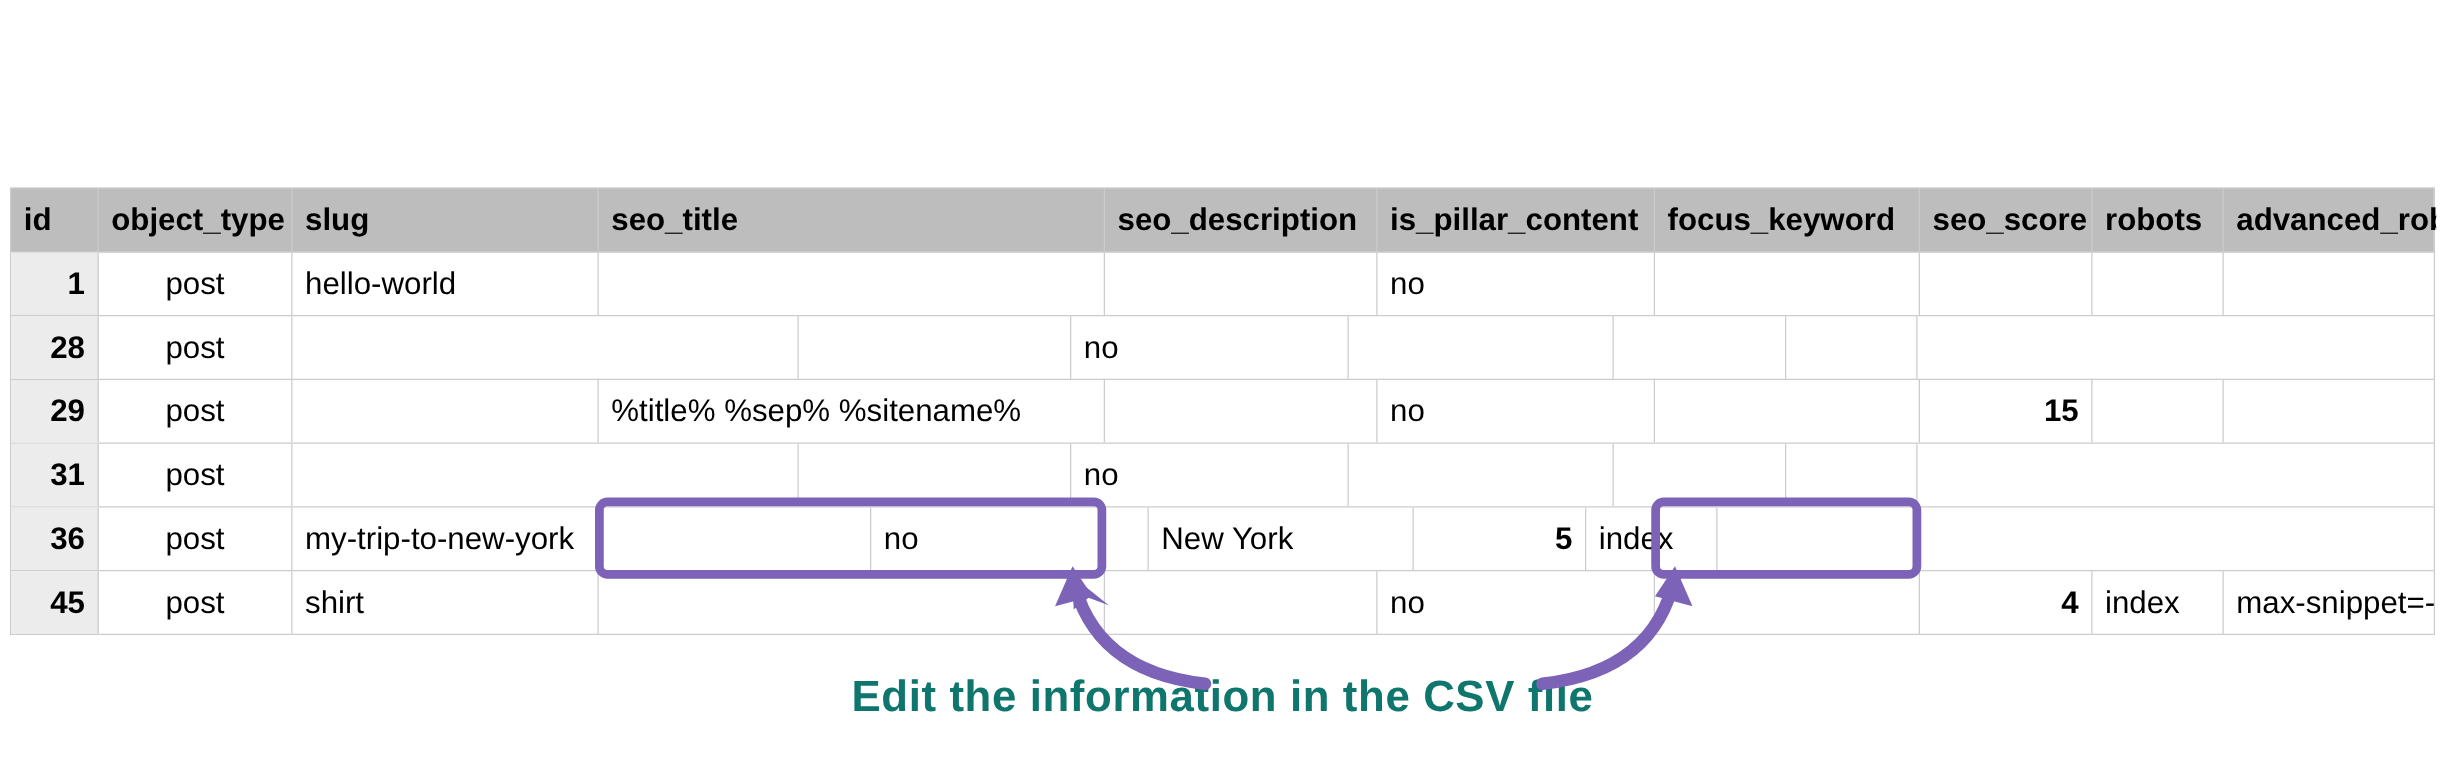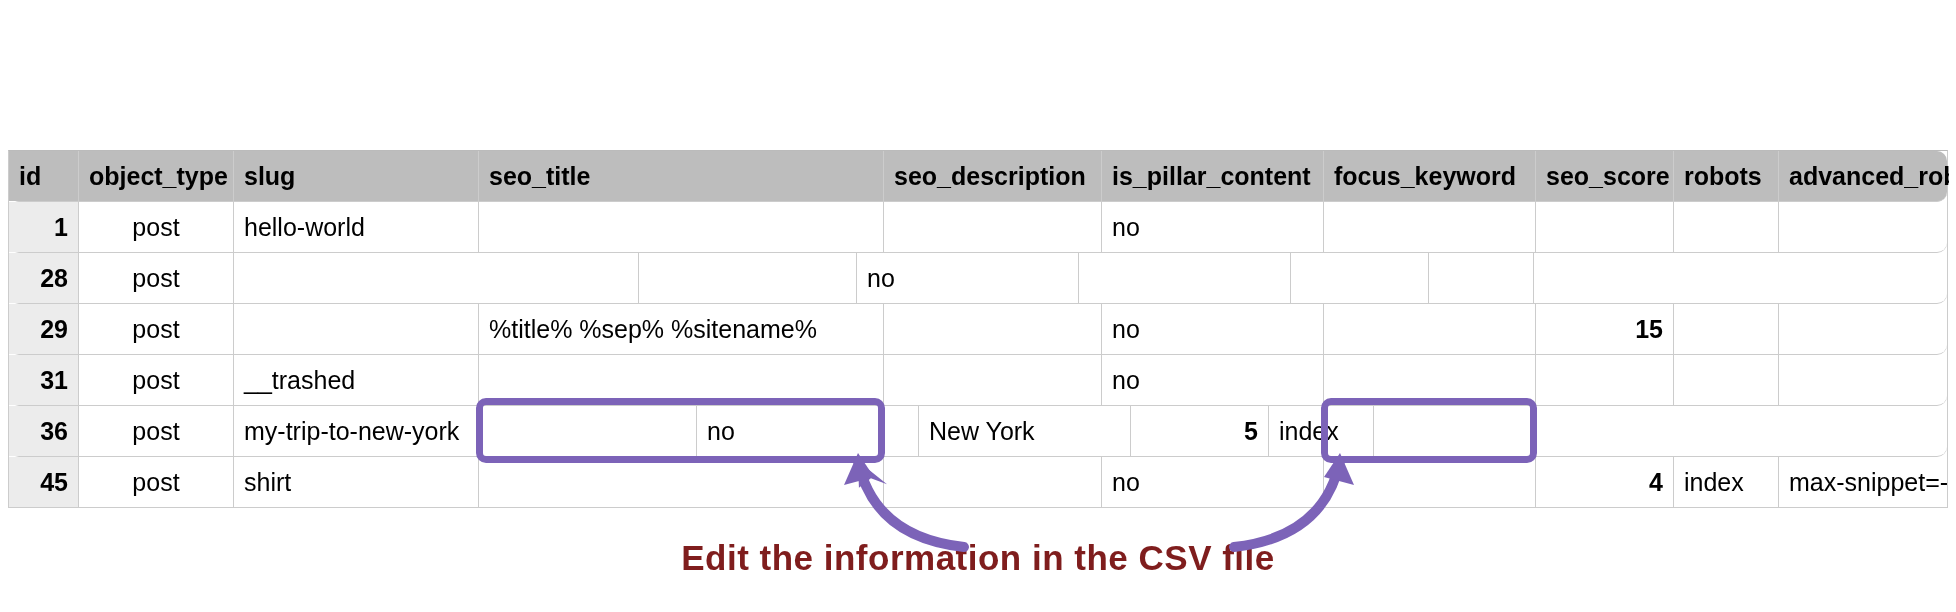--- a/index.html
+++ b/index.html
@@ -19,21 +19,20 @@
     border-bottom: 1px solid #ccc;
     font-size: 25px;
     position: relative;
   }
   .row {
     display: flex;
     border-bottom: 1px solid #ccc;
     height: 50px;
     line-height: 50px;
     white-space: nowrap;
-    border-radius: 10px;
   }
   .row:last-child { border-bottom: none; }
   .header {
     background: #bdbdbd;
     font-weight: 700;
   }
   .cell {
     box-sizing: border-box;
     border-right: 1px solid #ccc;
     padding: 0 10px;
@@ -66,21 +65,21 @@
   }
 
   
   .caption {
     position: absolute;
     left: 50%;
     transform: translateX(-50%);
     top: 538px;
     font-size: 35px;
     font-weight: 800;
-    color: #7f1d1d;
+    color: #0f766e;
     letter-spacing: 0.5px;
     z-index: 6;
   }
 
   
   .arrow-l, .arrow-r {
     position: absolute;
     z-index: 6;
   }
   .arrow-l svg, .arrow-r svg { display: block; }
@@ -133,21 +132,20 @@
       <div class="cell c-desc"></div>
       <div class="cell c-pillar">no</div>
       <div class="cell c-focus"></div>
       <div class="cell c-score">15</div>
       <div class="cell c-robots"></div>
       <div class="cell c-adv"></div>
     </div>
     <div class="row">
       <div class="cell c-id">31</div>
       <div class="cell c-type">post</div>
-      <div class="cell c-slug">__trashed</div>
       <div class="cell c-title"></div>
       <div class="cell c-desc"></div>
       <div class="cell c-pillar">no</div>
       <div class="cell c-focus"></div>
       <div class="cell c-score"></div>
       <div class="cell c-robots"></div>
       <div class="cell c-adv"></div>
     </div>
     <div class="row">
       <div class="cell c-id">36</div>

